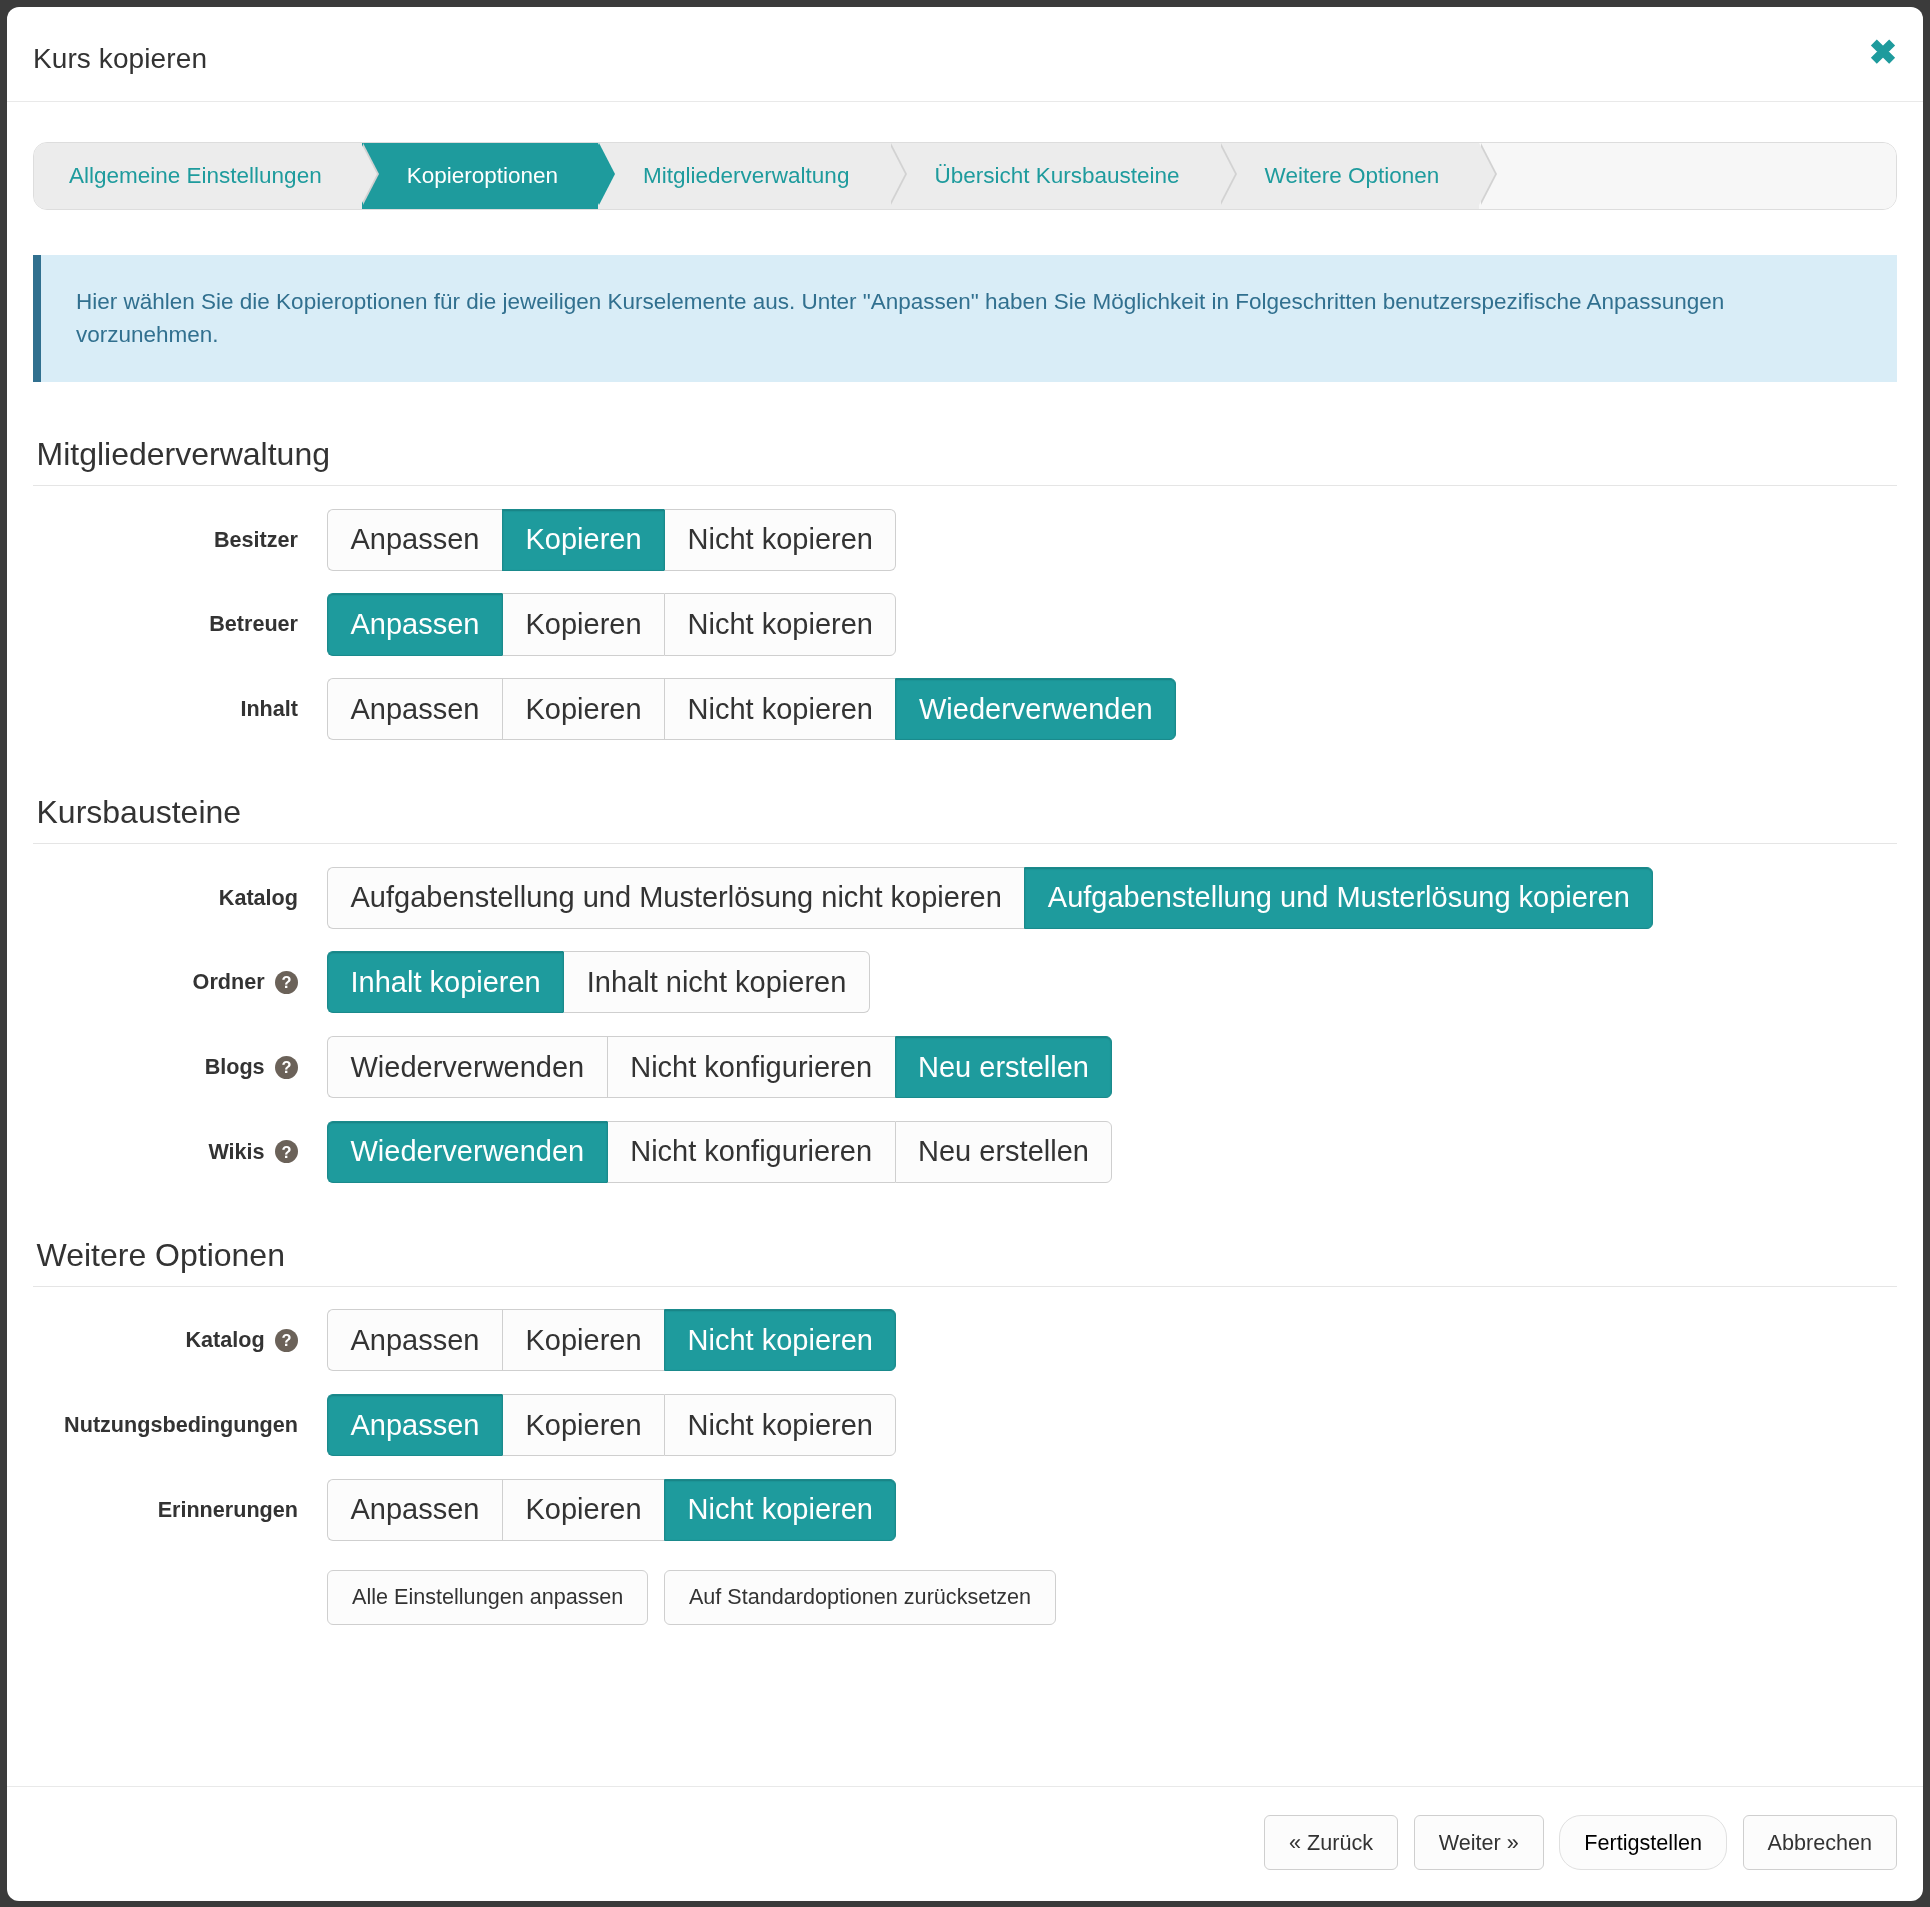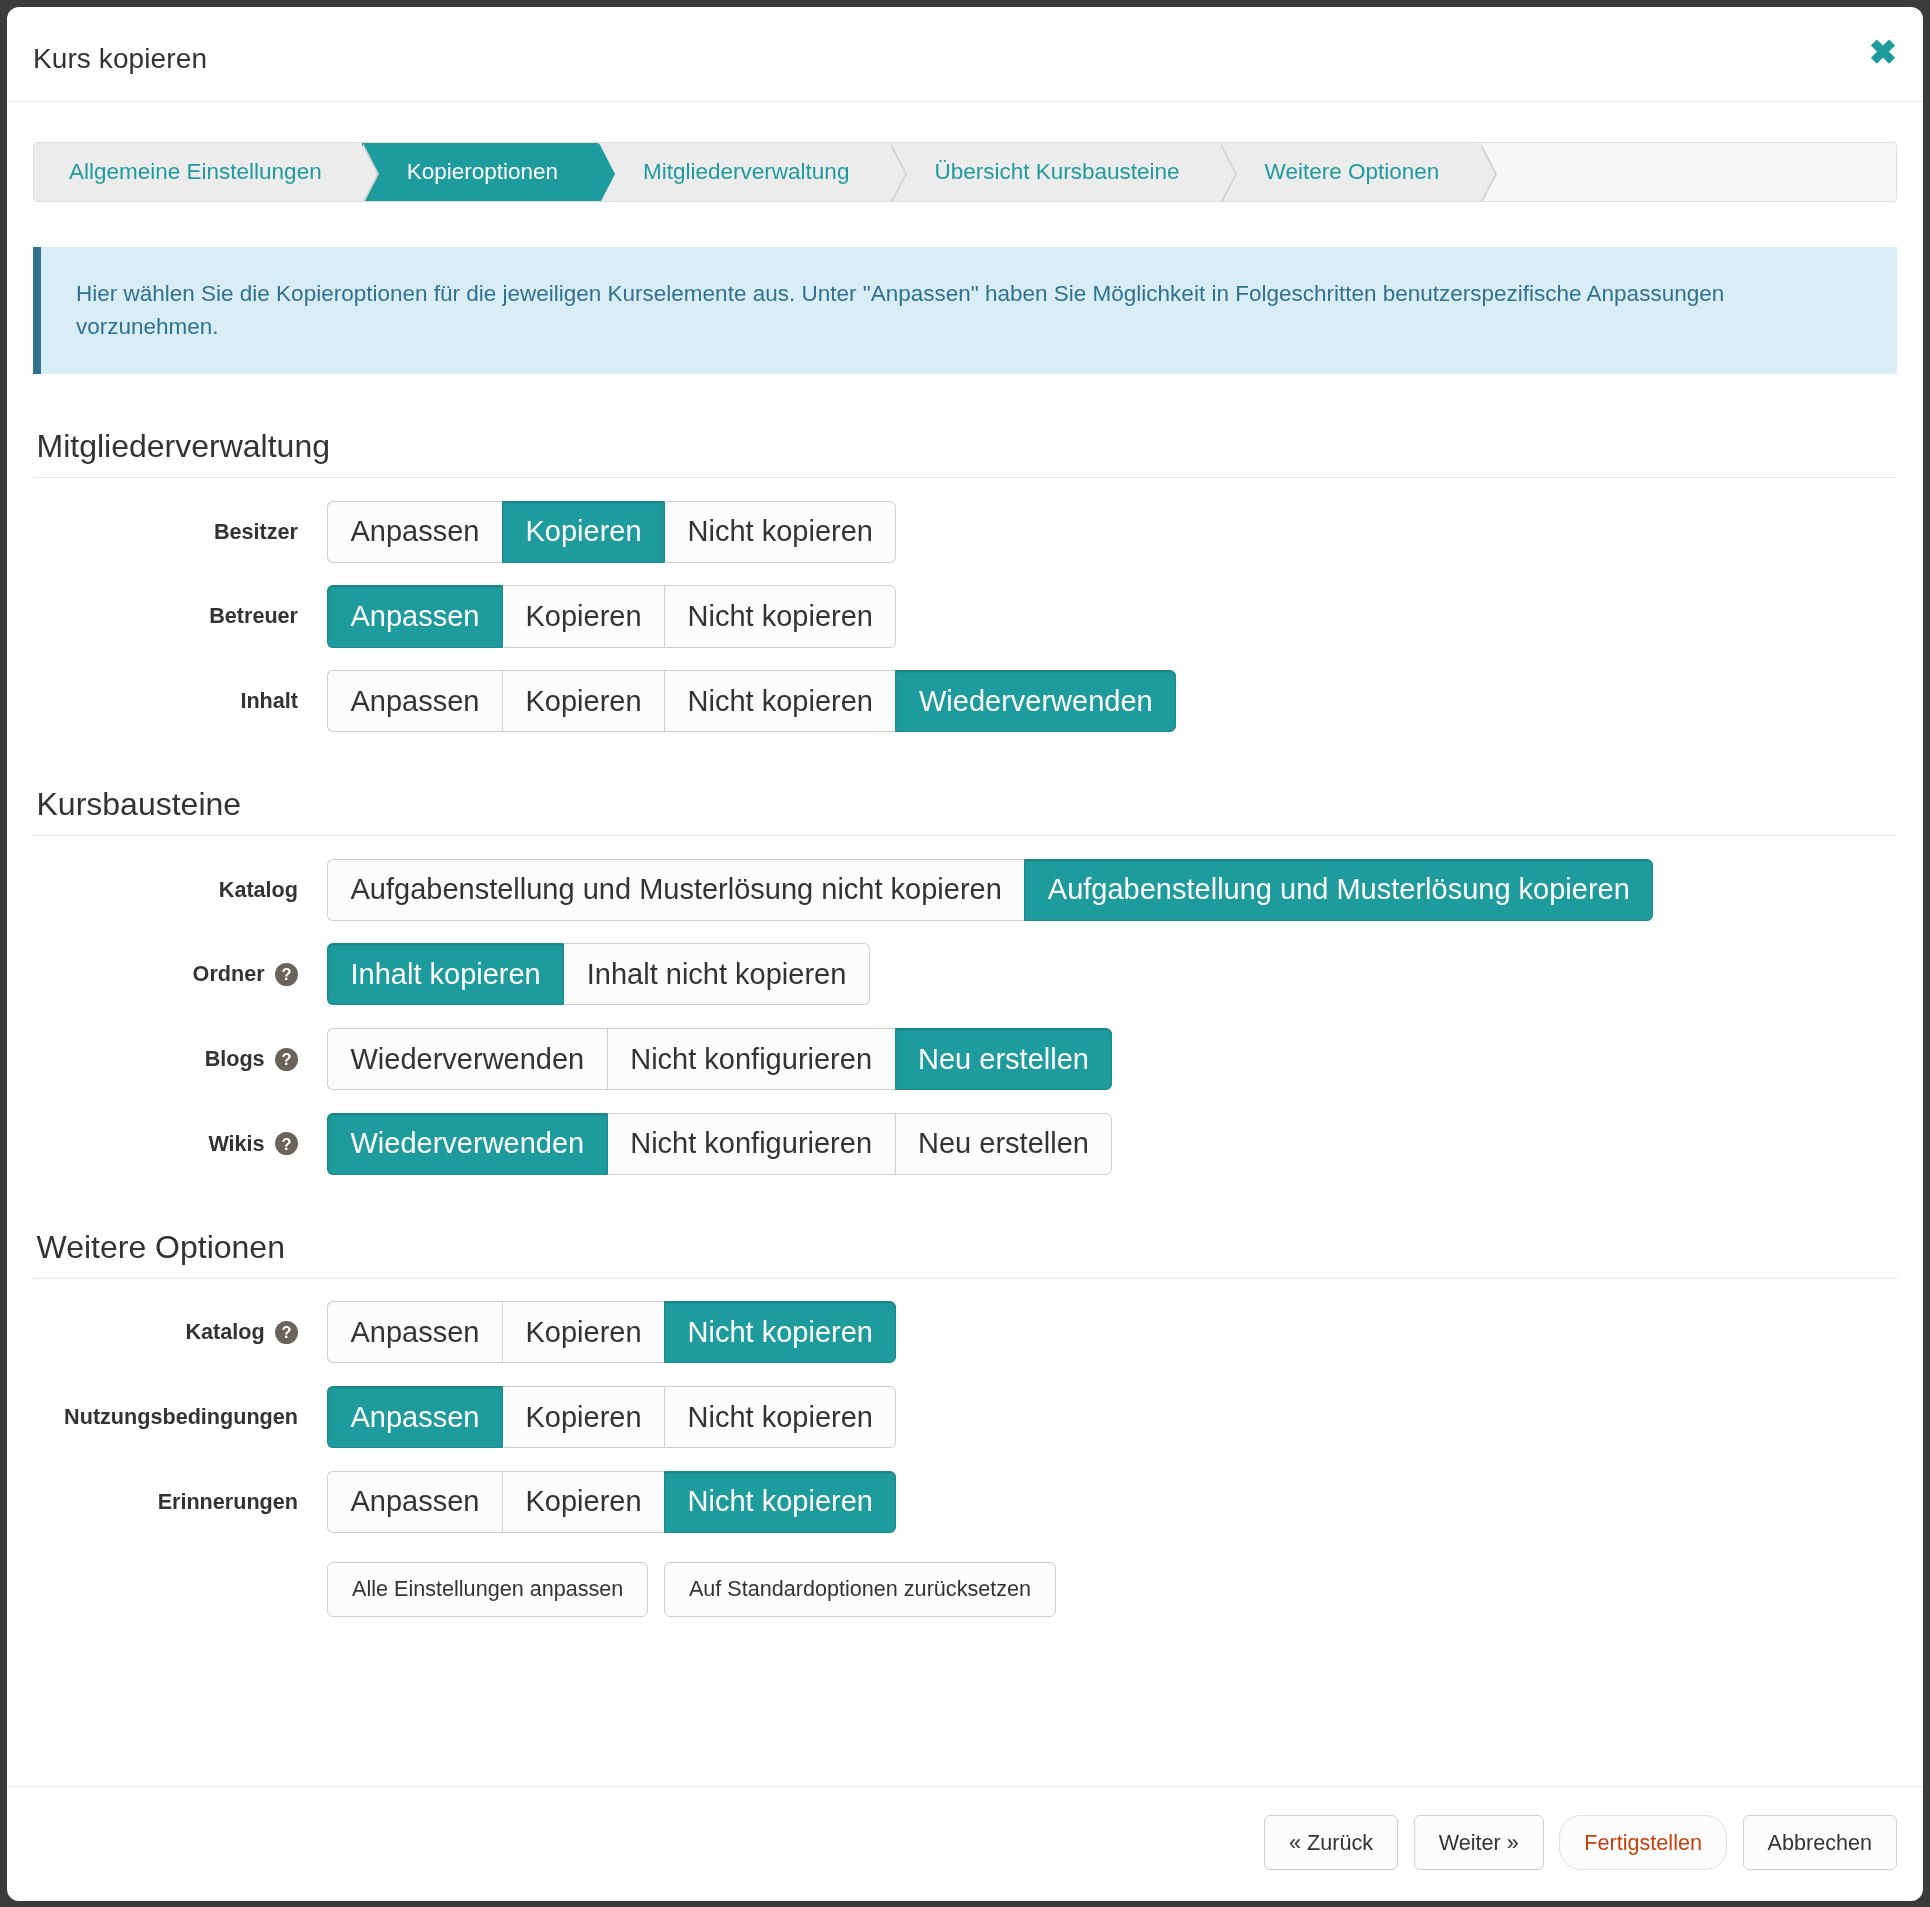--- a/index.html
+++ b/index.html
@@ -55,24 +55,24 @@
   .modal-body {
     flex: 1 1 auto;
     padding: 0 26px;
     position: relative;
     overflow: hidden;
   }
 
   
   .steps {
     margin-top: 40px;
-    height: 60px;
+    height: 68px;
     background: #f7f7f7;
     border: 0.9px solid #dddddd;
-    border-radius: 4px;
+    border-radius: 14px;
     display: flex;
     overflow: hidden;
   }
   .step {
     position: relative;
     display: flex;
     align-items: center;
     padding: 0 40px 0 45px;
     background: #ececec;
     color: #1e9b9d;
@@ -206,21 +206,21 @@
     line-height: 1;
     padding: 15.6px 24px;
     background: #fcfcfc;
     color: #333333;
     border: 0.9px solid #cfcfcf;
     border-radius: 6px;
     cursor: pointer;
     white-space: nowrap;
   }
   .btn + .btn { margin-left: 15.6px; }
-  .btn.disabled { color: #c2410c; border-color: #e0e0e0; cursor: default; border-radius: 22px; }
+  .btn.disabled { color: #000000; border-color: #e0e0e0; cursor: default; border-radius: 22px; }
 
   
   .modal-footer {
     flex: 0 0 auto;
     border-top: 1.7px solid #e9e9e9;
     padding: 28px 26px 31px 26px;
     display: flex;
     justify-content: flex-end;
     gap: 15.6px;
   }

